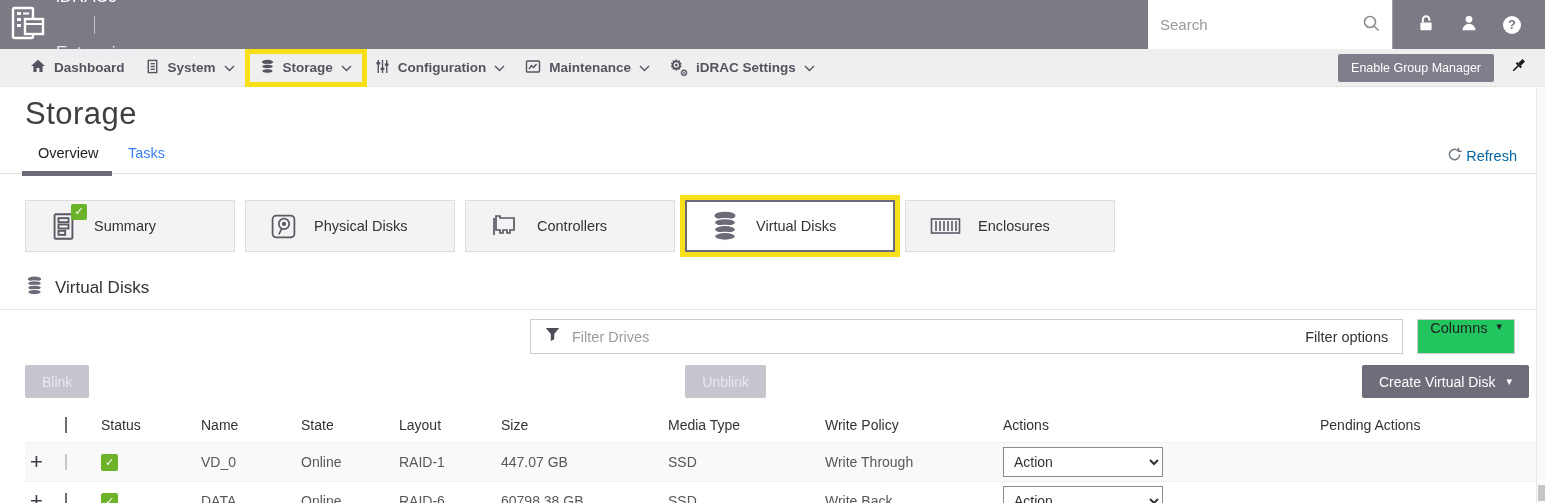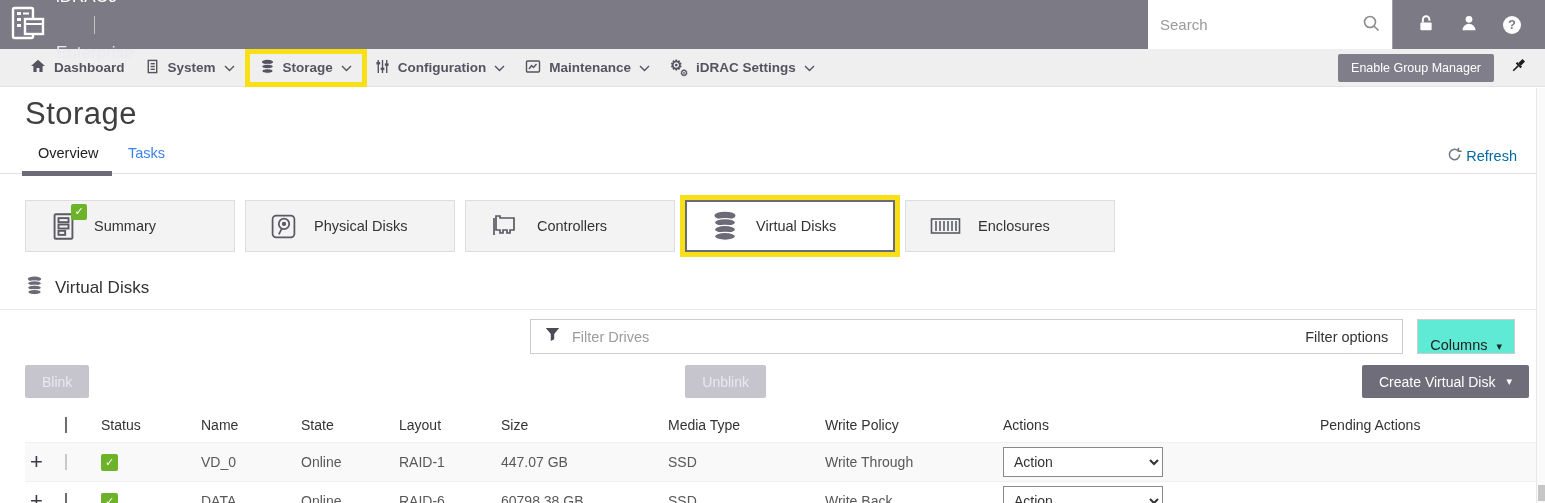--- a/index.html
+++ b/index.html
@@ -50,21 +50,21 @@
   .section-hd { display:flex; align-items:center; gap:11px; margin:24px 0 0 25px; }
   .section-title { font-size:17px; font-weight:500; color:#333333; }
   .section-rule { border:none; border-top:1px solid #e8e8e8; margin-top:10px; }
 
   
   .filter-row { display:flex; margin:9px 30px 0 530px; }
   .filter-box { flex:1; height:35px; border:1px solid #cccccc; display:flex; align-items:center; padding:0 14px; gap:12px; background:#fff; }
   .filter-box input { border:none; outline:none; flex:1; font-size:14.5px; color:#555; font-family:"Liberation Sans",sans-serif; }
   .filter-box input::placeholder { color:#9b9b9b; }
   .filter-options { font-size:14.5px; color:#333333; cursor:pointer; white-space:nowrap; }
-  .columns-btn { margin-left:14px; height:35px; border:1px solid #cccccc; background:#5eead4; display:flex; align-items:flex-end; gap:9px; padding:0 12px; font-size:14.5px; color:#222; cursor:pointer; font-family:"Liberation Sans",sans-serif; }
+  .columns-btn { margin-left:14px; height:35px; border:1px solid #cccccc; background:#22c55e; display:flex; align-items:flex-start; gap:9px; padding:0 12px; font-size:14.5px; color:#222; cursor:pointer; font-family:"Liberation Sans",sans-serif; }
 
   
   .btn-row { display:flex; gap:5px; margin:11px 16px 0 25px;justify-content:space-between; }
   .btn { height:33px; border:none; border-radius:2px; font-size:14px; padding:0 17px; font-family:"Liberation Sans",sans-serif; }
   .btn.disabled { background:#c6c5cd; color:#e9e8ef; cursor:default; }
   .btn.primary { background:#6e6d79; color:#ffffff; display:flex; align-items:center; gap:11px; cursor:pointer; }
 
   
   .vd-table { margin:10px 0 0 25px; width:1511px; }
   .t-row { display:grid; grid-template-columns:36px 40px 100px 100px 98px 102px 167px 157px 178px 317px 1fr; align-items:center; }

